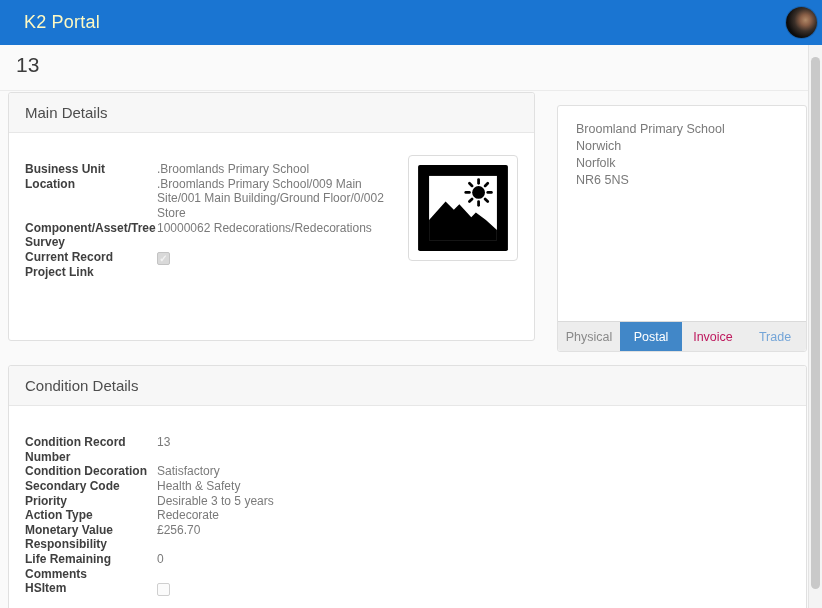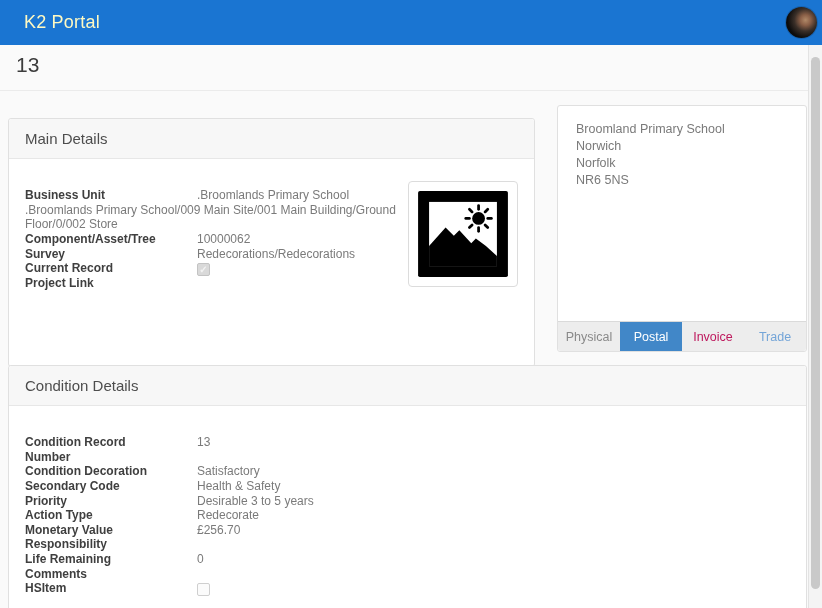--- a/index.html
+++ b/index.html
@@ -28,27 +28,27 @@
   .page-divider { position:absolute; top:90px; left:0; width:808px; border-top:1px solid #ebebeb; }
 
   
   .card { position:absolute; background:#fff; border:1px solid #e0e0e0; border-radius:3px; }
   .card-header {
     background:#f7f7f7; border-bottom:1px solid #e7e7e7;
     padding:11px 16px; font-size:15px; color:#4d4d4d; border-radius:3px 3px 0 0;
   }
   .card-body { padding:16px; }
 
-  .main-card { left:8px; top:118px; width:527px; height:249px; }
+  .main-card { left:8px; top:92px; width:527px; height:249px; }
   .addr-card { left:557px; top:105px; width:250px; height:247px; }
   .cond-card { left:8px; top:365px; width:799px; height:280px; }
 
   
   .fields { margin-top:13px; }
-  .field-row { display:flex; font-size:12px; line-height:1.22;gap:40px; }
+  .field-row { display:flex; font-size:12px; line-height:1.22; }
   .field-label { width:132px; flex:none; font-weight:bold; color:#3f3f3f; padding-right:4px; }
   .field-value { flex:1; color:#7a7a7a; }
 
   .main-body { display:flex; align-items:flex-start; }
   .main-fields { width:372px; flex:none; }
 
   .image-box {
     margin-left:auto; margin-top:6px; width:110px; height:106px;
     border:1px solid #dcdcdc; border-radius:4px; background:#fff;
     display:flex; align-items:center; justify-content:center;
@@ -101,20 +101,21 @@
   <div class="card-header">
     <span>Main Details</span>
   </div>
   <div class="card-body main-body">
     <div class="fields main-fields" id="main-fields">
         <div class="field-row">
           <div class="field-label">Business Unit</div>
           <div class="field-value">.Broomlands Primary School</div>
         </div>
         <div class="field-row">
+          <div class="field-label">Location</div>
           <div class="field-value">.Broomlands Primary School/009 Main Site/001 Main Building/Ground Floor/0/002 Store</div>
         </div>
         <div class="field-row">
           <div class="field-label">Component/Asset/Tree Survey</div>
           <div class="field-value">10000062 Redecorations/Redecorations</div>
         </div>
         <div class="field-row">
           <div class="field-label">Current Record</div>
           <div class="field-value"><span class="checkbox checked">✓</span></div>
         </div>

